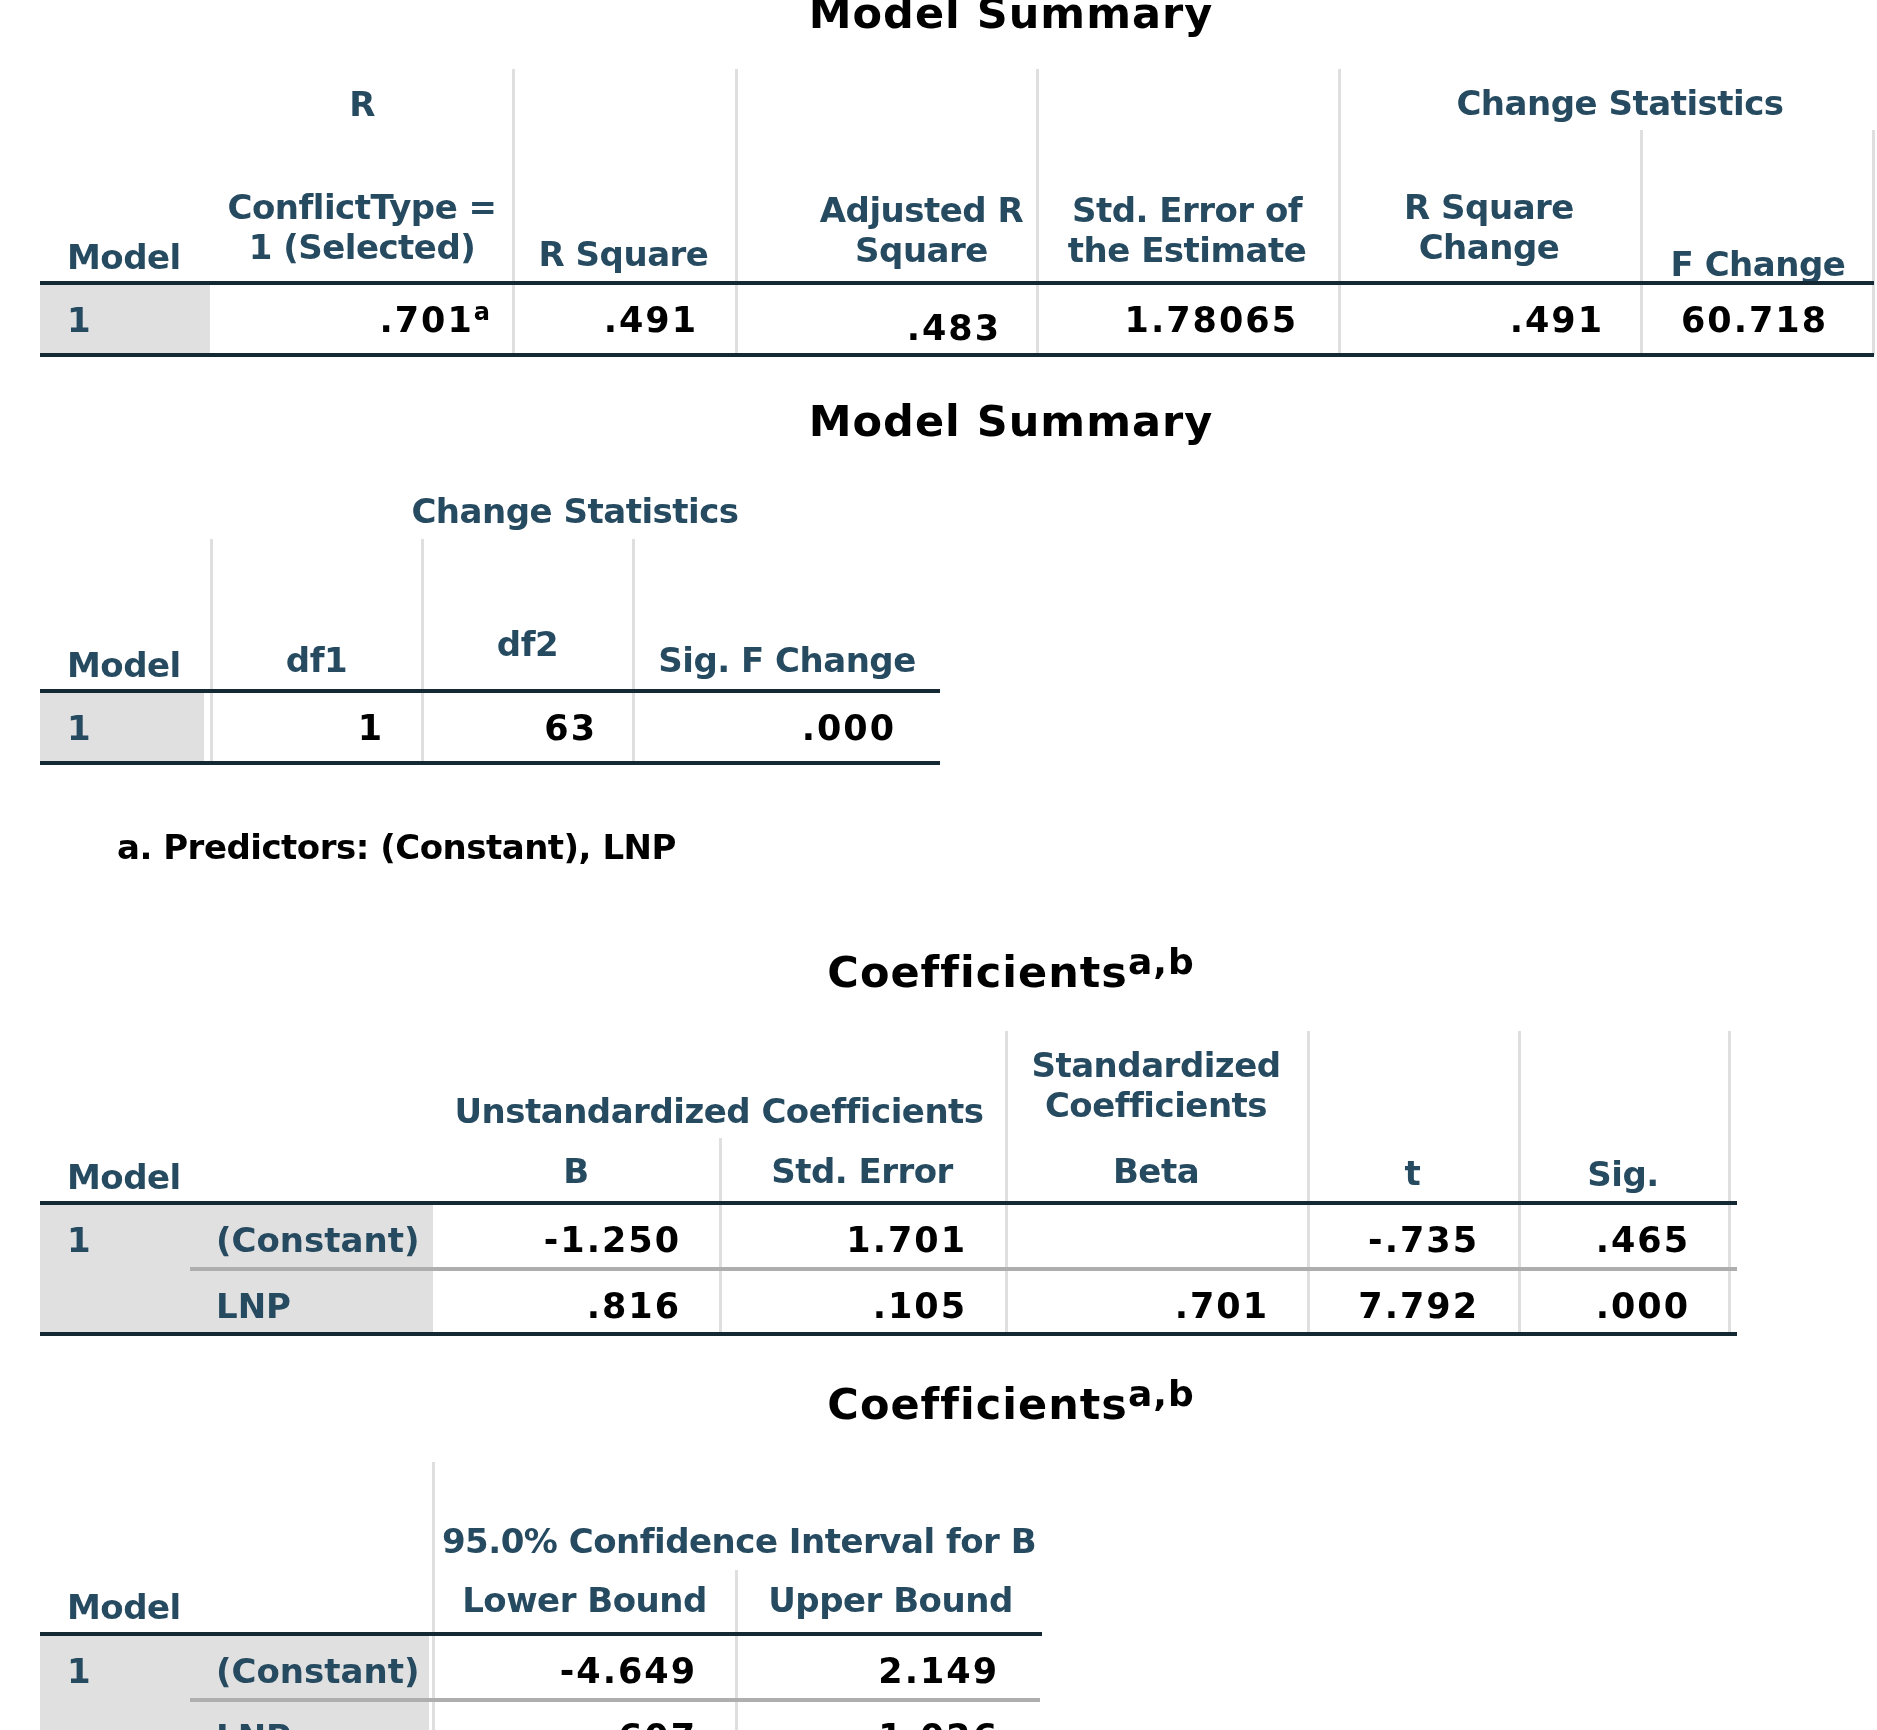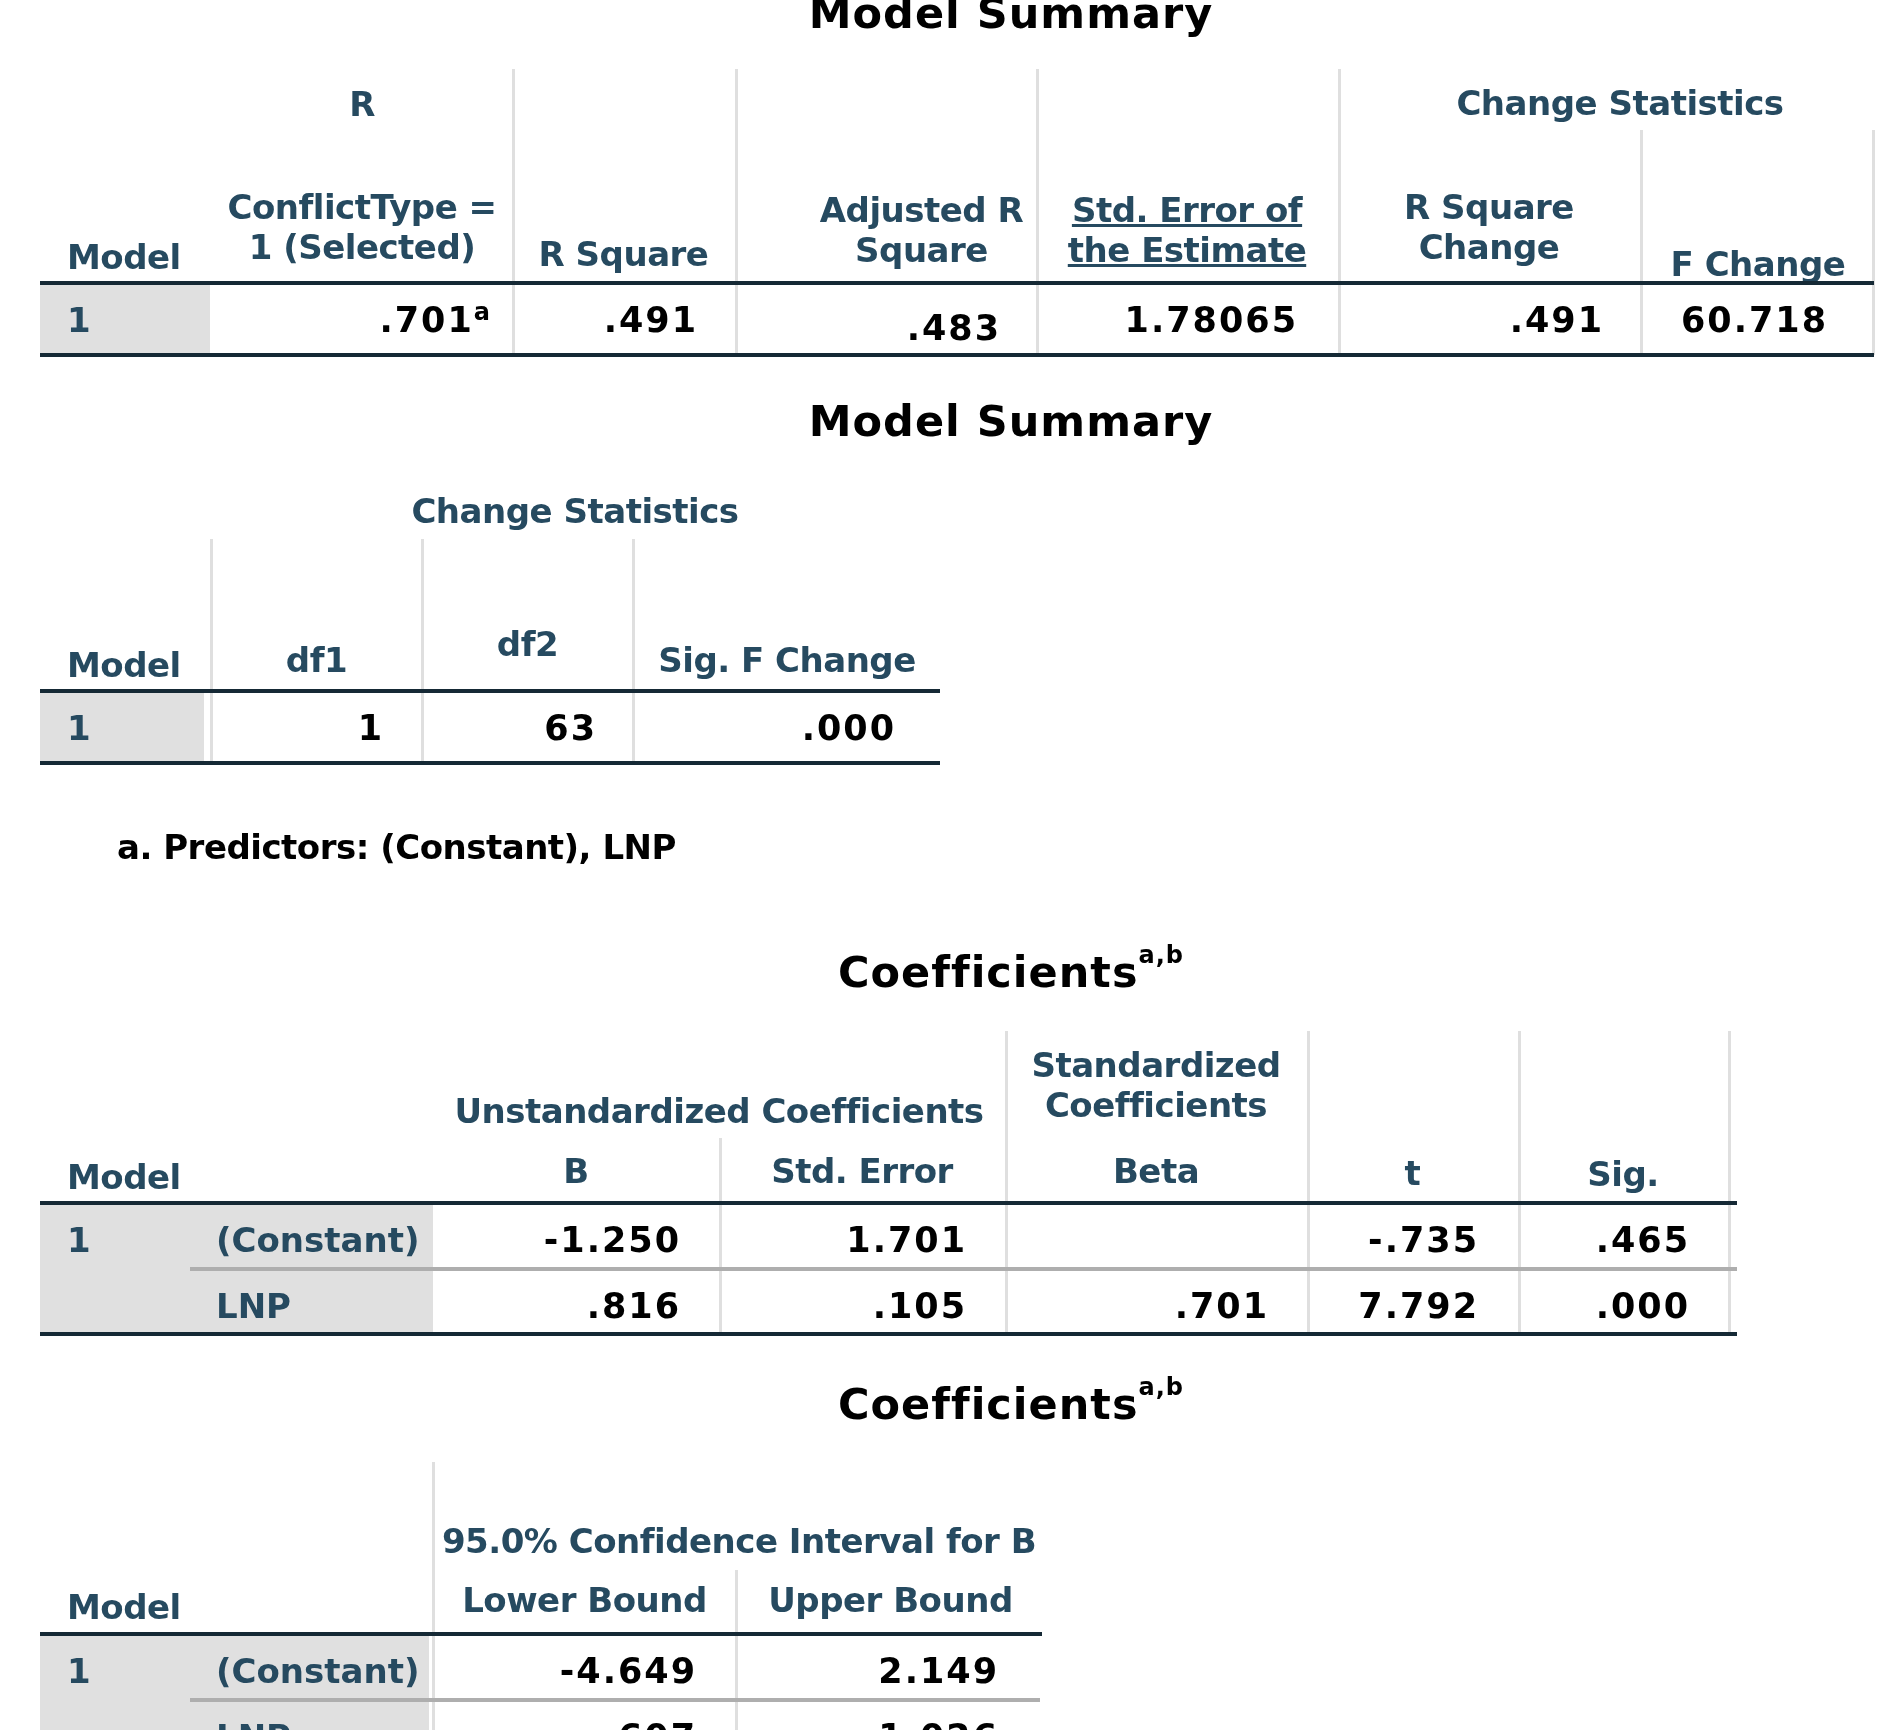--- a/index.html
+++ b/index.html
@@ -1,20 +1,20 @@
 <!DOCTYPE html>
 <html><head>
 <meta charset="utf-8">
 <style>
   html, body { margin:0; padding:0; background:#ffffff; }
   body { width:1877px; height:1730px; position:relative; overflow:hidden;
          font-family:"DejaVu Sans", sans-serif; }
   .title { position:absolute; left:0; width:2022px; text-align:center; font-weight:bold;
            font-size:43px; color:#000; letter-spacing:1px; white-space:nowrap; }
-  .title sup { font-size:24px; position:relative; top:-6px; vertical-align:top; }
+  .title sup { font-size:36px; position:relative; top:-6px; vertical-align:top; }
   .hdr { position:absolute; color:#264a60; font-weight:bold; font-size:34px;
          font-family:"DejaVu Sans", sans-serif; line-height:40px; white-space:nowrap;
          letter-spacing:-0.5px; }
   .hdr.c { text-align:center; }
   .val { position:absolute; color:#000; font-weight:bold; font-size:35px; line-height:40px;
          text-align:right; white-space:nowrap; letter-spacing:2px; }
   .val sup { font-size:24px; position:relative; top:-8px; vertical-align:top; letter-spacing:0; }
   .rowlbl { position:absolute; color:#264a60; font-weight:bold; font-size:34px; line-height:40px;
             white-space:nowrap; }
   .vline { position:absolute; width:3px; background:#dfdfdf; }
@@ -43,21 +43,21 @@
   <div class="hdr c" style="left:212px; width:300px; top:187px;">
     <div>ConflictType =</div>
     <div>1 (Selected)</div>
   </div>
   <div class="hdr" style="left:67px; top:237px;">Model</div>
   <div class="hdr c" style="left:512px; width:223px; top:234px;">R Square</div>
   <div class="hdr c" style="left:735px; width:301px; top:190px;padding-left:36px;">
     <div>Adjusted R</div>
     <div>Square</div>
   </div>
-  <div class="hdr c" style="left:1036px; width:302px; top:190px;text-decoration:underline;">
+  <div class="hdr c" style="left:1036px; width:302px; top:190px;">
     <div>Std. Error of</div>
     <div>the Estimate</div>
   </div>
   <div class="hdr c" style="left:1338px; width:564px; top:83px;">Change Statistics</div>
   <div class="hdr c" style="left:1338px; width:302px; top:187px;">
     <div>R Square</div>
     <div>Change</div>
   </div>
   <div class="hdr c" style="left:1640px; width:236px; top:244px;">F Change</div>
 

